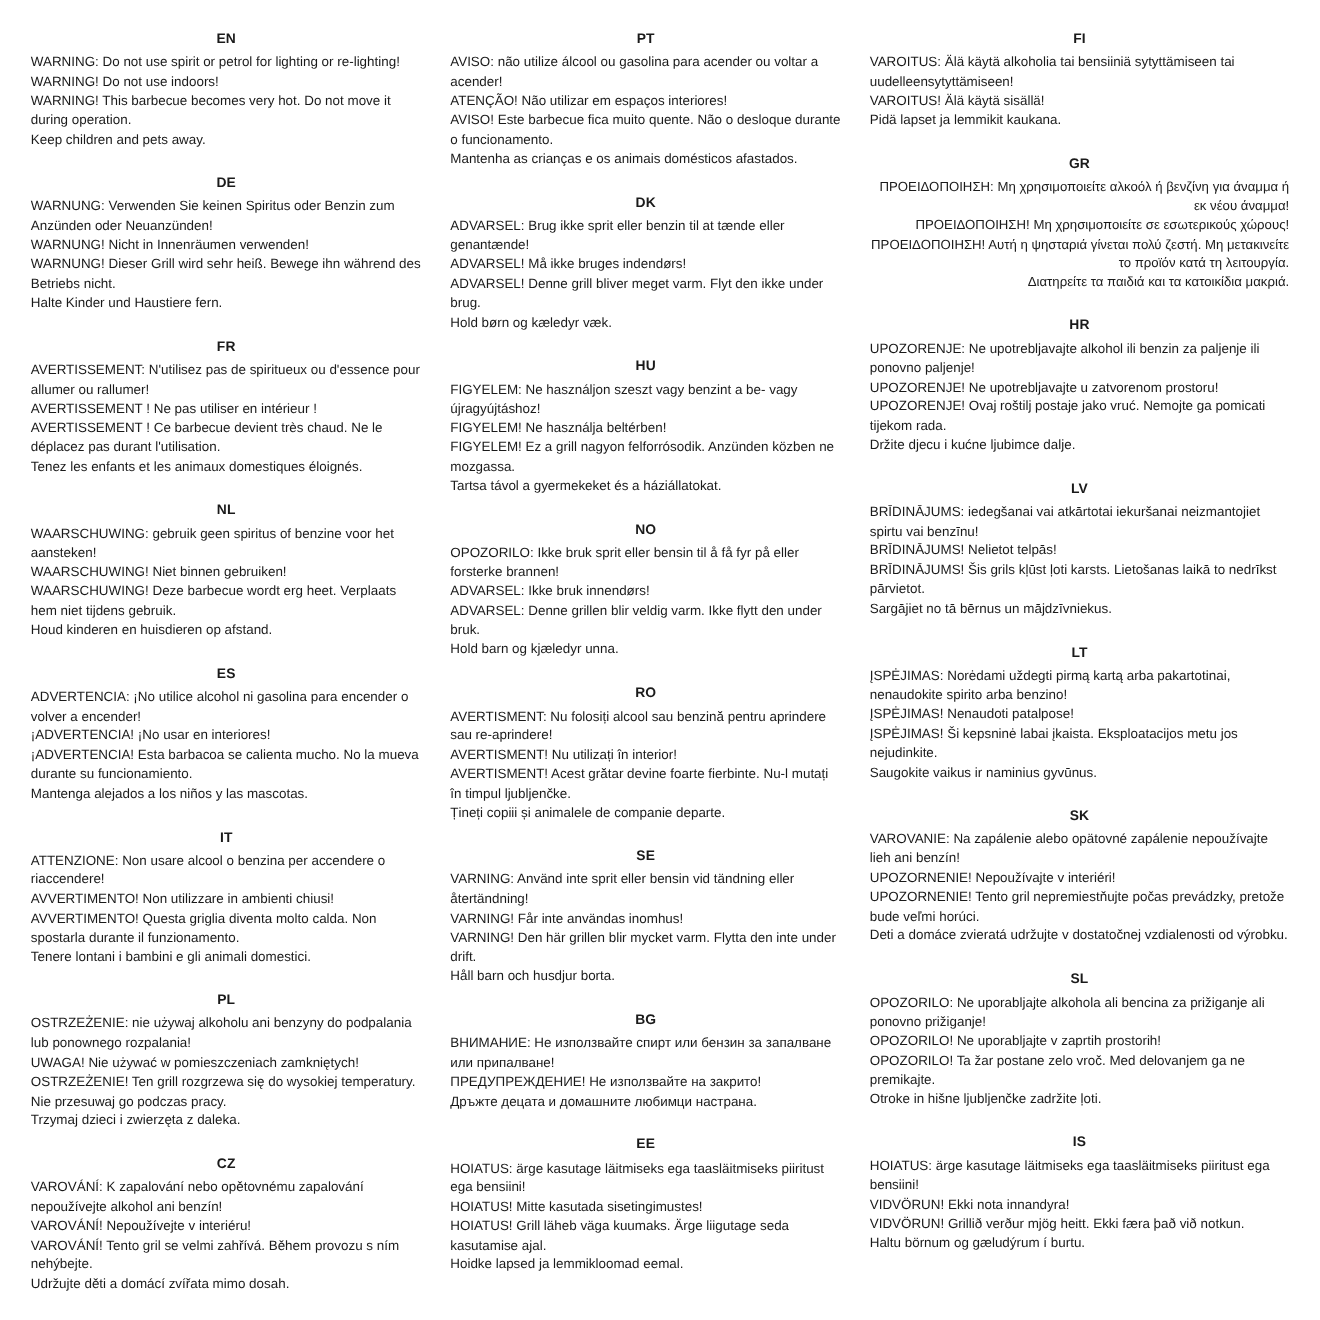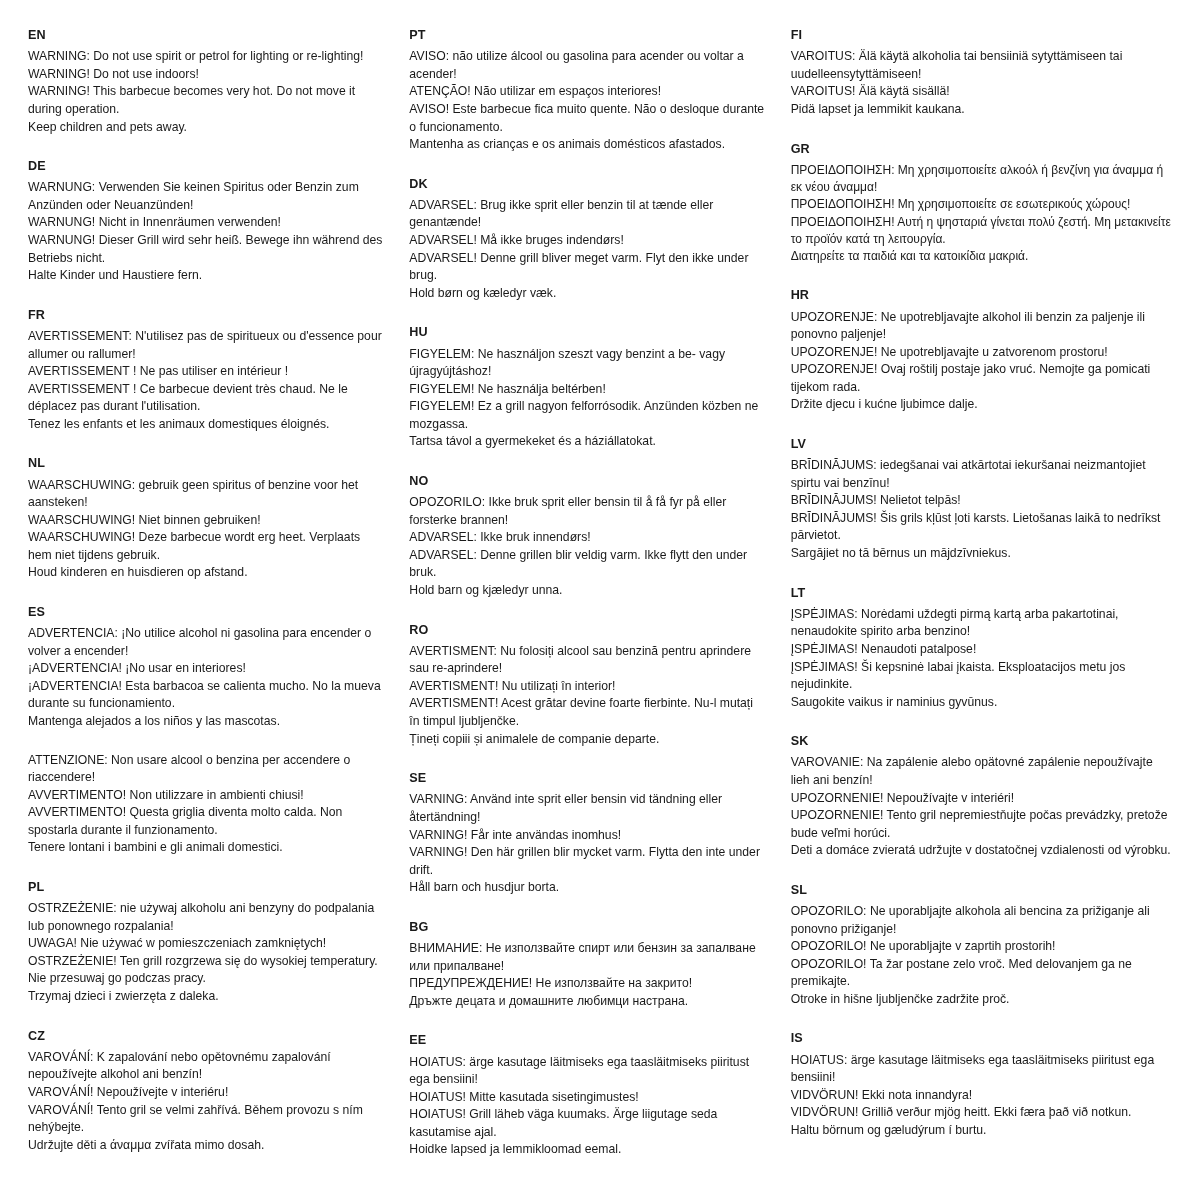--- a/index.html
+++ b/index.html
@@ -38,33 +38,34 @@
   }
   .block {
     margin-bottom: 21px;
   }
   .block-code {
     font-weight: bold;
     font-size: 12.6px;
     line-height: 1.45;
     margin-bottom: 4px;
     letter-spacing: 0.1px;
+    text-align: center;
   }
   .block-lines {
     font-size: 12.2px;
     line-height: 1.44;
   }
   .line {
     margin: 0;
     padding: 0;
     text-indent: 0;
     hyphens: auto;
   }
   
-  .gr .block-lines { font-size: 12.0px; }
+  .gr .block-lines { font-size: 12.0px; text-align: right; }
 </style>
 </head>
 <body>
 
 <div class="page">
   <div class="columns">
 
     <div class="column">
       <div class="block">
         <div class="block-code">EN</div>
@@ -105,20 +106,21 @@
       <div class="block">
         <div class="block-code">ES</div>
         <div class="block-lines">
           <p class="line">ADVERTENCIA: ¡No utilice alcohol ni gasolina para encender o volver a encender!</p>
           <p class="line">¡ADVERTENCIA! ¡No usar en interiores!</p>
           <p class="line">¡ADVERTENCIA! Esta barbacoa se calienta mucho. No la mueva durante su funcionamiento.</p>
           <p class="line">Mantenga alejados a los niños y las mascotas.</p>
         </div>
       </div>
       <div class="block">
+        <div class="block-code">IT</div>
         <div class="block-lines">
           <p class="line">ATTENZIONE: Non usare alcool o benzina per accendere o riaccendere!</p>
           <p class="line">AVVERTIMENTO! Non utilizzare in ambienti chiusi!</p>
           <p class="line">AVVERTIMENTO! Questa griglia diventa molto calda. Non spostarla durante il funzionamento.</p>
           <p class="line"> Tenere lontani i bambini e gli animali domestici.</p>
         </div>
       </div>
       <div class="block">
         <div class="block-code">PL</div>
         <div class="block-lines">
@@ -127,21 +129,21 @@
           <p class="line">OSTRZEŻENIE! Ten grill rozgrzewa się do wysokiej temperatury. Nie przesuwaj go podczas pracy.</p>
           <p class="line">Trzymaj dzieci i zwierzęta z daleka.</p>
         </div>
       </div>
       <div class="block">
         <div class="block-code">CZ</div>
         <div class="block-lines">
           <p class="line">VAROVÁNÍ: K zapalování nebo opětovnému zapalování nepoužívejte alkohol ani benzín!</p>
           <p class="line">VAROVÁNÍ! Nepoužívejte v interiéru!</p>
           <p class="line">VAROVÁNÍ! Tento gril se velmi zahřívá. Během provozu s ním nehýbejte.</p>
-          <p class="line">Udržujte děti a άναμμα zvířata mimo dosah.</p>
+          <p class="line">Udržujte děti a domácí zvířata mimo dosah.</p>
         </div>
       </div>
     </div>
 
     <div class="column">
       <div class="block">
         <div class="block-code">PT</div>
         <div class="block-lines">
           <p class="line">AVISO: não utilize álcool ou gasolina para acender ou voltar a acender!</p>
           <p class="line">ATENÇÃO! Não utilizar em espaços interiores!</p>
@@ -266,21 +268,21 @@
           <p class="line">UPOZORNENIE! Tento gril nepremiestňujte počas prevádzky, pretože bude veľmi horúci.</p>
           <p class="line">Deti a domáce zvieratá udržujte v dostatočnej vzdialenosti od výrobku.</p>
         </div>
       </div>
       <div class="block">
         <div class="block-code">SL</div>
         <div class="block-lines">
           <p class="line">OPOZORILO: Ne uporabljajte alkohola ali bencina za prižiganje ali ponovno prižiganje!</p>
           <p class="line">OPOZORILO! Ne uporabljajte v zaprtih prostorih!</p>
           <p class="line">OPOZORILO! Ta žar postane zelo vroč. Med delovanjem ga ne premikajte.</p>
-          <p class="line">Otroke in hišne ljubljenčke zadržite proč.</p>
+          <p class="line">Otroke in hišne ljubljenčke zadržite ļoti.</p>
         </div>
       </div>
       <div class="block">
         <div class="block-code">IS</div>
         <div class="block-lines">
           <p class="line">HOIATUS: ärge kasutage läitmiseks ega taasläitmiseks piiritust ega bensiini!</p>
           <p class="line">VIDVÖRUN! Ekki nota innandyra!</p>
           <p class="line">VIDVÖRUN! Grillið verður mjög heitt. Ekki færa það við notkun.</p>
           <p class="line">Haltu börnum og gæludýrum í burtu.</p>
         </div>

